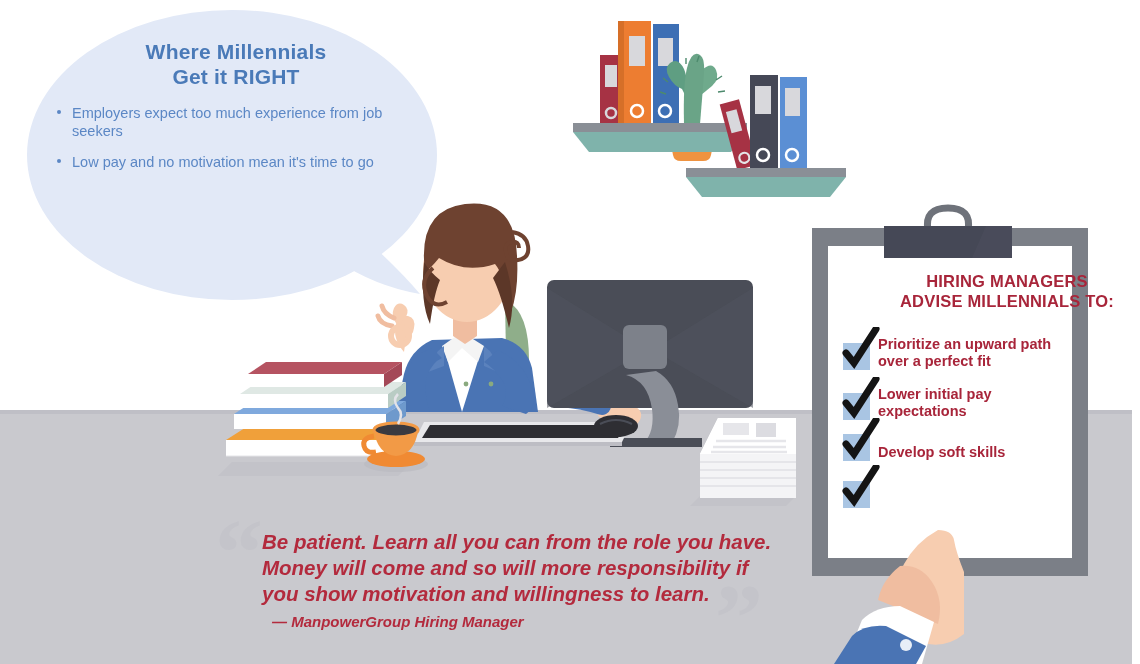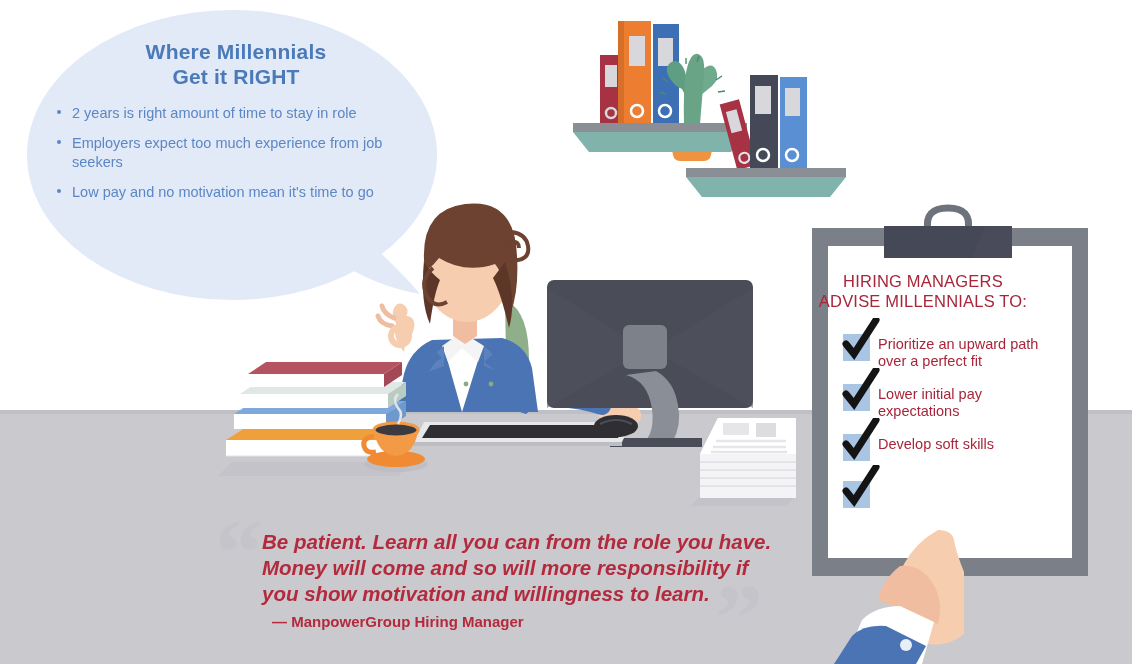--- a/index.html
+++ b/index.html
@@ -45,36 +45,37 @@
   }
   .bubble-list li .dot{
     position:absolute;left:1px;top:6px;
     width:4px;height:4px;border-radius:50%;
     background:#5b87c5;
   }
 
   
   #clip-title{
     position:absolute;
-    left:808px; top:272px;
+    left:892px; top:272px;
     width:230px;
     text-align:center;
     color:#a8253a;
     font-size:16.5px;
-    font-weight:normal;
+    font-weight:bold;
     line-height:1.2;
     letter-spacing:.2px;
     white-space:pre-line;
   }
   .check-row{
     position:absolute;
     left:843px;
     width:240px;
     display:flex;
-    align-items:flex-start;
+    align-items:flex-end;
+    font-weight:bold;
   }
   .check-box{
     position:relative;
     flex:0 0 auto;
     width:27px;height:27px;
     background:#a9c5e3;
     margin-right:8px;
   }
   .check-box .tick{
     position:absolute;
@@ -101,20 +102,21 @@
     font-weight:bold;
     font-style:italic;
     line-height:1.28;
     white-space:pre-line;
     margin:4px;
   }
   #quote-attr{
     color:#b32a3d;
     font-size:15px;
     font-weight:bold;
+    font-style:italic;
     margin:5px 0 0 14px;
   }
   .qmark{
     position:absolute;
     color:#c4c4ca;
     font-family:"Liberation Serif", serif;
     font-weight:bold;
     font-size:96px;
     line-height:1;
     user-select:none;
@@ -316,24 +318,20 @@
     <g>
       <ellipse cx="232" cy="155" rx="205" ry="145" fill="#e2e9f7"></ellipse>
       <path d="M358 232 q42 38 62 62 q-46 -8 -84 -34 z" fill="#e2e9f7"></path>
     </g>
   </svg>
 
   <div id="bubble-text">
     <div id="bubble-title">Where Millennials
 Get it RIGHT</div>
     <ul class="bubble-list">
-      <li>
-        <span class="dot"></span>
-        <span>2 years is right amount of time to stay in role</span>
-      </li>
       <li>
         <span class="dot"></span>
         <span>Employers expect too much experience
 from job seekers</span>
       </li>
       <li>
         <span class="dot"></span>
         <span>Low pay and no motivation mean it's
 time to go</span>
       </li>

